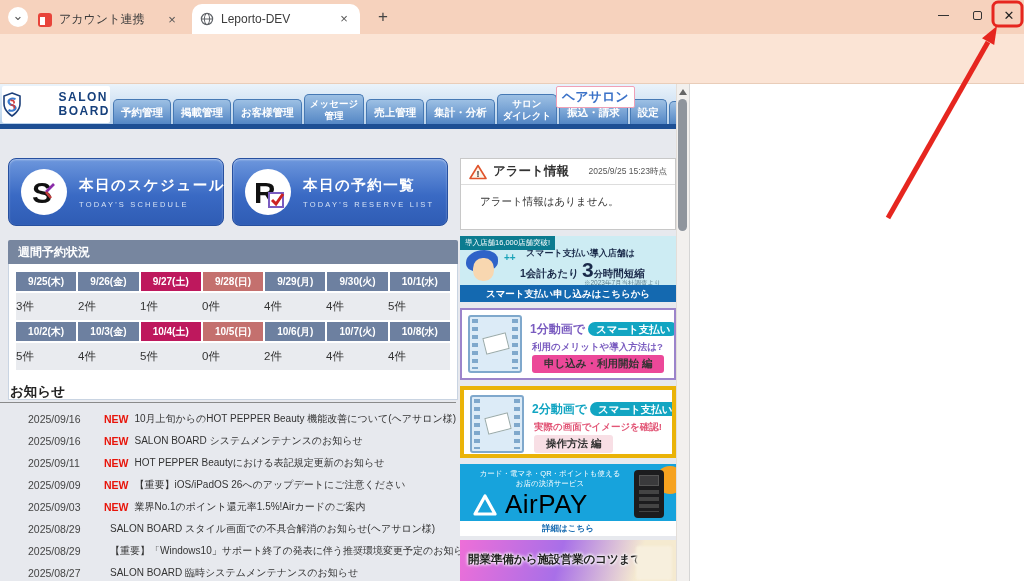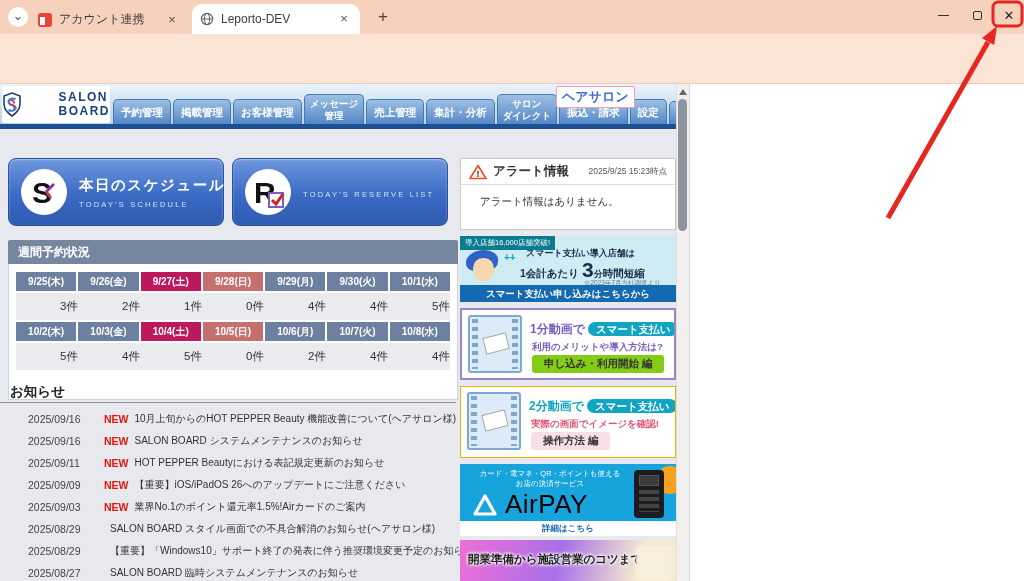--- a/index.html
+++ b/index.html
@@ -59,21 +59,21 @@
   .qb-title { font-size:14.5px; font-weight:bold; color:#fff; letter-spacing:1.5px; white-space:nowrap; }
   .qb-sub { font-size:7.5px; color:#d6e2f4; letter-spacing:2.2px; margin-top:5px; white-space:nowrap; }
 
   .wk-head { position:absolute; left:8px; top:240px; width:450px; height:24px; background:#77869f; border-radius:2px 2px 0 0; color:#fff; font-size:12px; font-weight:bold; line-height:24px; padding-left:10px; }
   .wk-body { position:absolute; left:8px; top:264px; width:450px; height:136px; background:#fff; border:1px solid #c9d4e2; border-top:none; padding:8px 7px; }
   .wk-grid { display:grid; grid-template-columns:repeat(7,1fr); gap:2px; margin-bottom:2px; }
   .wk-hcell { background:#6d80a0; color:#fff; font-size:10px; font-weight:bold; text-align:center; line-height:19px; white-space:nowrap; }
   .wk-hcell.sat { background:#be185d; }
   .wk-hcell.sun { background:#c4706e; }
   .wk-vrow { display:grid; grid-template-columns:repeat(7,1fr); background:#e9ebef; margin-bottom:2px; }
-  .wk-vrow span { font-size:11.5px; color:#333; text-align:right; line-height:27px; }
+  .wk-vrow span { font-size:11.5px; color:#333; text-align:left; line-height:27px; }
 
   .news-title { position:absolute; left:10px; top:383px; font-size:13.5px; font-weight:bold; color:#222; }
   .news-hr { position:absolute; left:0; top:402px; width:456px; border-top:1px solid #8a8a8a; }
   .news-list { position:absolute; left:0; top:408px; width:676px; }
   .n-row { height:22px; display:flex; align-items:center; }
   .n-date { margin-left:28px; width:62px; font-size:10.5px; color:#444; flex:0 0 62px; }
   .n-new { margin-left:14px; font-size:10.5px; font-weight:bold; color:#e8140a; }
   .n-text { margin-left:6px; font-size:10px; color:#333; white-space:nowrap; }
 
   
@@ -90,33 +90,33 @@
   .b1-face { position:absolute; left:13px; top:22px; width:21px; height:23px; background:#f8d7b0; border-radius:46%; }
   .b1-spark { position:absolute; left:44px; top:16px; color:#1aa3b8; font-size:10px; font-weight:bold; }
   .b1-l1 { position:absolute; left:66px; top:11px; font-size:9px; font-weight:bold; color:#1a2a4a; white-space:nowrap; }
   .b1-l2 { position:absolute; left:60px; top:22px; font-size:10.5px; font-weight:bold; color:#1a2a4a; white-space:nowrap; }
   .b1-l2 .big { font-size:21px; } .b1-l2 .mid { font-size:9px; }
   .b1-note { position:absolute; left:124px; top:43px; font-size:6.5px; color:#5a7d8c; white-space:nowrap; }
   .b1-cta { position:absolute; left:0; bottom:0; width:216px; height:17px; background:#1469b0; color:#fff; font-size:9.5px; font-weight:bold; text-align:center; line-height:17px; white-space:nowrap; }
 
   .bvid { background:#fff; height:72px; }
   .b2 { top:308px; border:2px solid #9c84cb; }
-  .b3 { top:386px; border:1px solid #eab308; }
+  .b3 { top:386px; border:4px solid #eab308; }
   .film { position:absolute; left:6px; top:5px; width:54px; height:58px; background:#dcebf7; border:2px solid #7fa8cc; border-radius:3px; }
   .film::before,.film::after { content:""; position:absolute; top:2px; bottom:2px; width:6px; background:repeating-linear-gradient(#7fa8cc 0 4px, transparent 4px 8px); }
   .film::before { left:2px; } .film::after { right:2px; }
   .film-card { position:absolute; left:14px; top:18px; width:24px; height:17px; background:#fff; border:1px solid #9aa; transform:rotate(-14deg); }
   .bvid-l1 { position:absolute; left:68px; top:9px; white-space:nowrap; }
   .bvid-pre { font-size:12px; font-weight:bold; }
   .b2 .bvid-pre { color:#7a5cc0; } .b3 .bvid-pre { color:#12a5c2; }
   .bvid-pill { background:#12a5c2; color:#fff; font-size:10.5px; font-weight:bold; padding:1px 8px; border-radius:9px; margin-left:3px; }
   .bvid-l2 { position:absolute; left:70px; top:31px; font-size:9.5px; font-weight:bold; white-space:nowrap; }
   .b2 .bvid-l2 { color:#7a5cc0; } .b3 .bvid-l2 { color:#e25576; }
   .bvid-l3 { position:absolute; left:70px; top:45px; font-size:10.5px; font-weight:bold; color:#333; padding:2px 12px; border-radius:3px; white-space:nowrap; }
-  .b2 .bvid-l3 { background:#84cc16; } .b3 .bvid-l3 { background:#f8dfe5; }
+  .b2 .bvid-l3 { background:#ec4899; } .b3 .bvid-l3 { background:#f8dfe5; }
 
   .b4 { top:464px; height:72px; background:#17a3dc; color:#fff; }
   .b4-t1 { position:absolute; left:0; top:5px; width:180px; text-align:center; font-size:7.5px; white-space:nowrap; }
   .b4-t2 { position:absolute; left:0; top:15px; width:180px; text-align:center; font-size:7.5px; white-space:nowrap; }
   .b4-logo { position:absolute; left:12px; top:25px; display:flex; align-items:center; gap:7px; }
   .b4-name { font-size:26px; font-weight:normal; color:#000000; letter-spacing:.5px; }
   .b4-term { position:absolute; right:12px; top:6px; width:30px; height:48px; background:#1c1c1e; border-radius:4px; z-index:2; }
   .b4-scr { position:absolute; left:5px; top:5px; width:20px; height:11px; background:#3a3a3c; border:1px solid #555; }
   .b4-keys { position:absolute; left:5px; top:20px; width:20px; height:22px; background:repeating-linear-gradient(#444 0 4px, #1c1c1e 4px 7px); }
   .b4-badge { position:absolute; right:-8px; top:2px; width:28px; height:28px; border-radius:50%; background:#f6a21f; z-index:1; }
@@ -292,20 +292,21 @@
   </div>
   <div class="qb qb2">
     <div class="qb-icon">
       <svg width="38" height="38" viewBox="0 0 38 38">
         <text x="5" y="30" font-size="30" font-weight="bold" fill="#111" font-family="Liberation Sans, sans-serif">R</text>
         <rect x="20" y="20" width="14" height="14" fill="#fff" stroke="#7a5cc0" stroke-width="2"></rect>
         <path d="M23 27 l4 4 l7 -10" fill="none" stroke="#c22" stroke-width="3"></path>
       </svg>
     </div>
     <div>
+      <div class="qb-title">本日の予約一覧</div>
       <div class="qb-sub">TODAY'S RESERVE LIST</div>
     </div>
   </div>
 
   <div class="wk-head">週間予約状況</div>
   <div class="wk-body">
     <div class="wk-grid">
       <span class="wk-hcell">9/25(木)</span>
       <span class="wk-hcell">9/26(金)</span>
       <span class="wk-hcell sat">9/27(土)</span>

